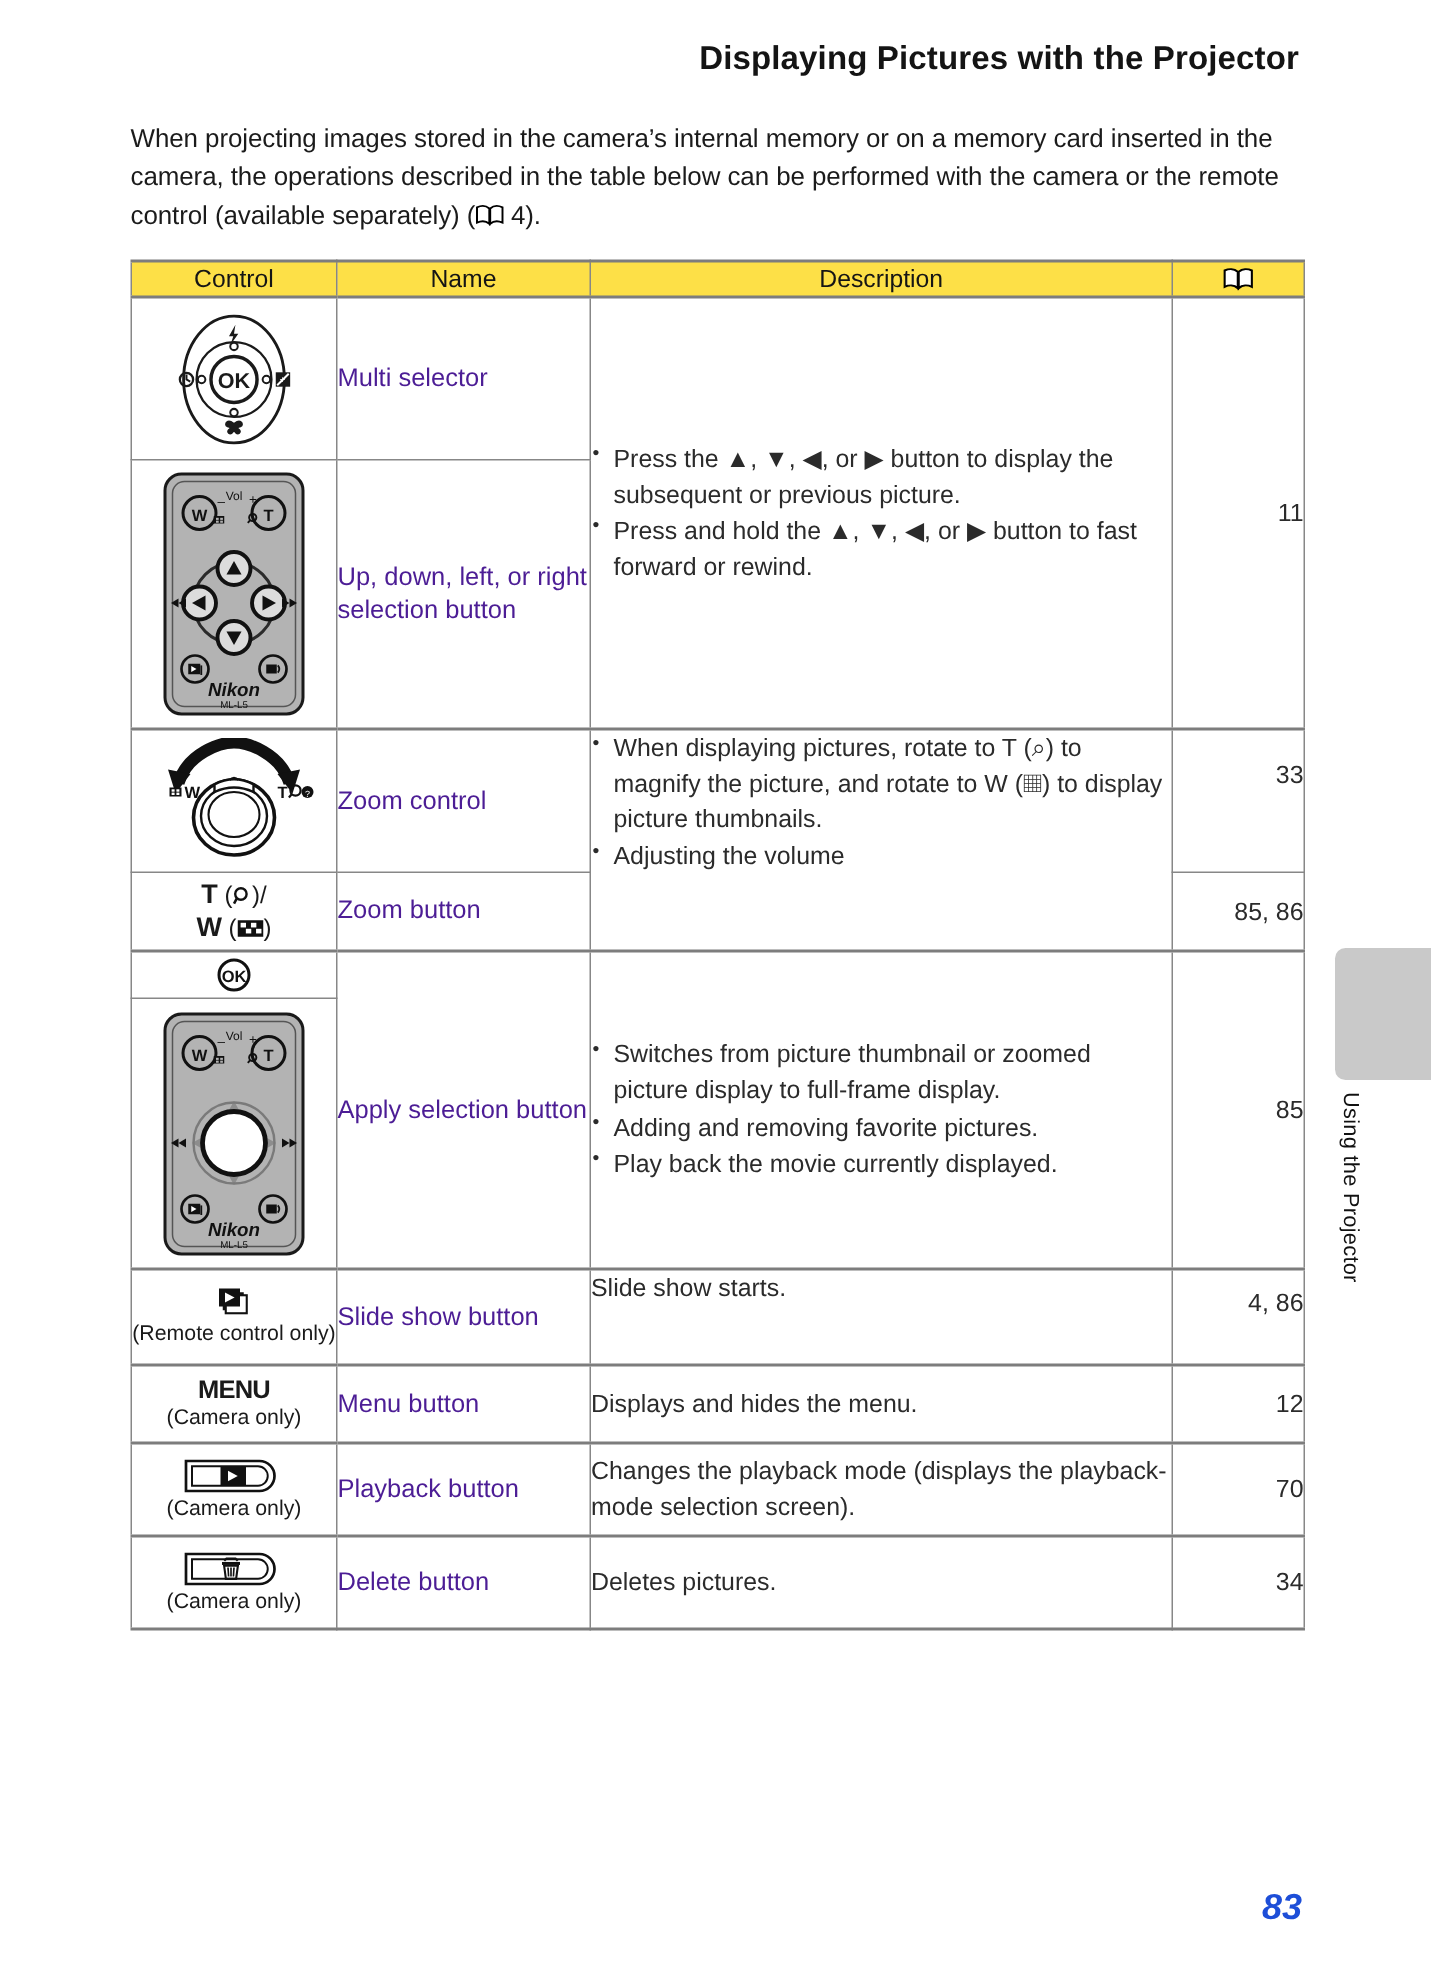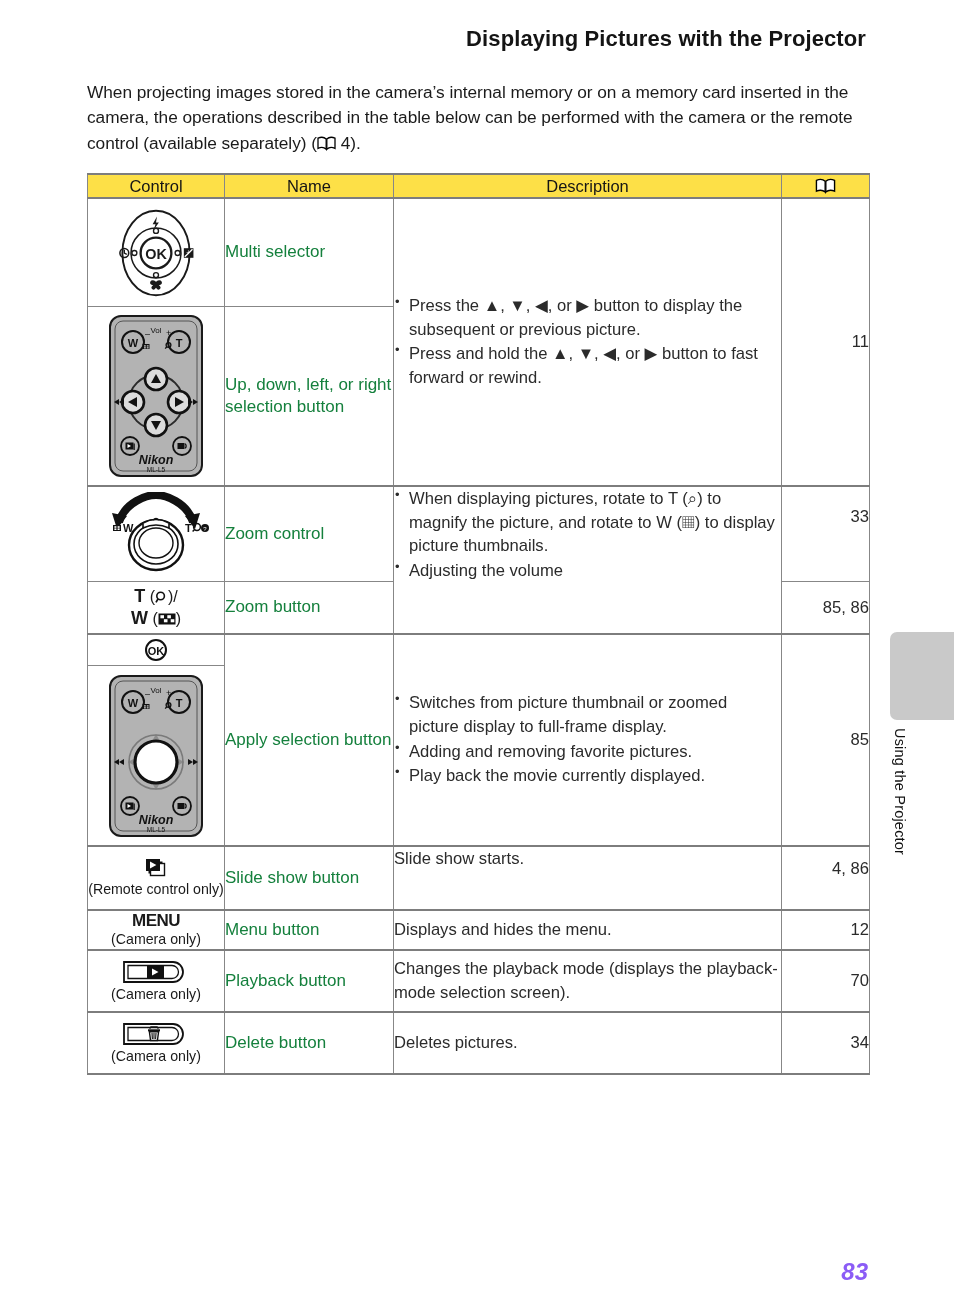--- a/index.html
+++ b/index.html
@@ -45,21 +45,21 @@
     white-space: nowrap;
   }
 
   
   .page-number {
     position: absolute;
     right: 86px; bottom: 28px;
     font-size: 24px;
     font-weight: bold;
     font-style: italic;
-    color: #8b5cf6;
+    color: #1d4ed8;
   }
 
   
   .content {
     position: absolute;
     left: 87px; top: 80px;
     width: 782px;
   }
   h1.section-title {
     font-size: 25px;
@@ -106,21 +106,21 @@
   .col-page    { width: 88px; }
 
   td.ctl {
     text-align: center;
     padding: 6px 2px;
   }
   td.nm {
     font-size: 17px;
     padding: 6px 10px 6px 10px;
     line-height: 1.32;
-    color: #15803d;
+    color: #4c1d95;
   }
   td.ds {
     font-size: 16.6px;
     padding: 10px 10px 10px 14px;
     line-height: 1.42;
     color: #2b2b2b;
   }
   td.pg {
     font-size: 16.6px;
     padding: 6px 10px;
@@ -441,21 +441,21 @@
           <div class="sub">(Remote control only)</div>
         </td>
         <td class="nm thickline">Slide show button</td>
         <td class="ds thickline" style="vertical-align:top;">
           <span>Slide show starts.</span>
         </td>
         <td class="pg thickline" style="vertical-align:top; padding-top:12px;">4, 86</td>
       </tr>
 
       <tr>
-        <td class="ctl thickline" style="height:40px;">
+        <td class="ctl thickline" style="height:52px;">
           <div class="menu-word">MENU</div>
           <div class="sub">(Camera only)</div>
         </td>
         <td class="nm thickline">Menu button</td>
         <td class="ds thickline">Displays and hides the menu.</td>
         <td class="pg thickline">12</td>
       </tr>
 
       <tr>
         <td class="ctl thickline" style="height:62px;">

